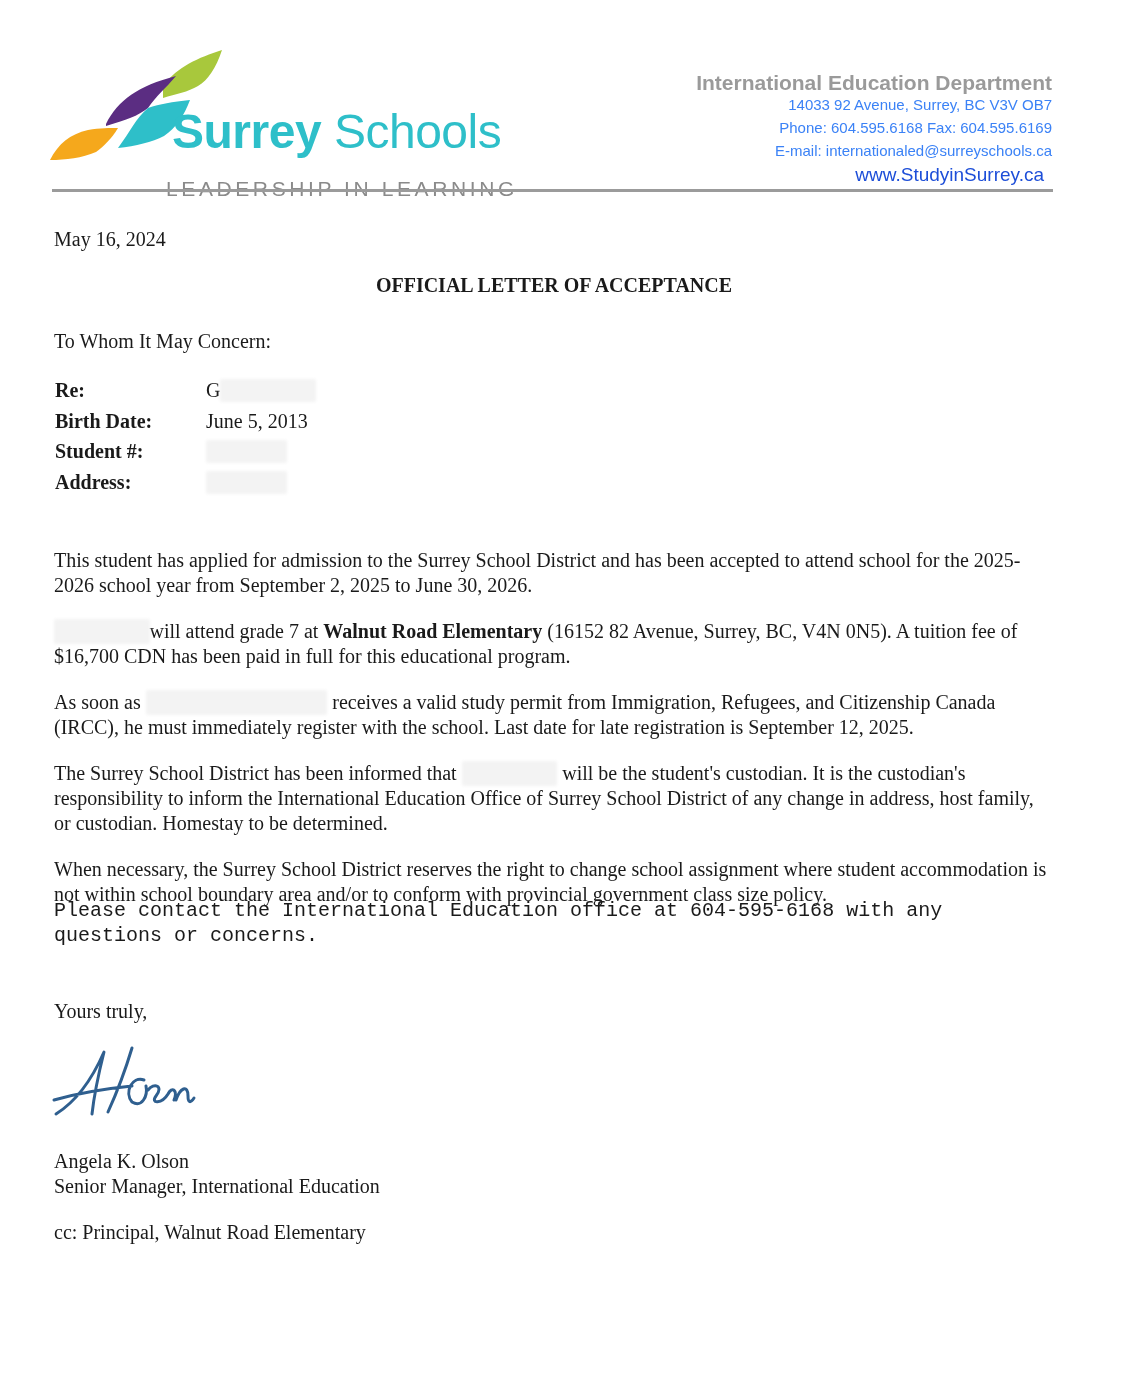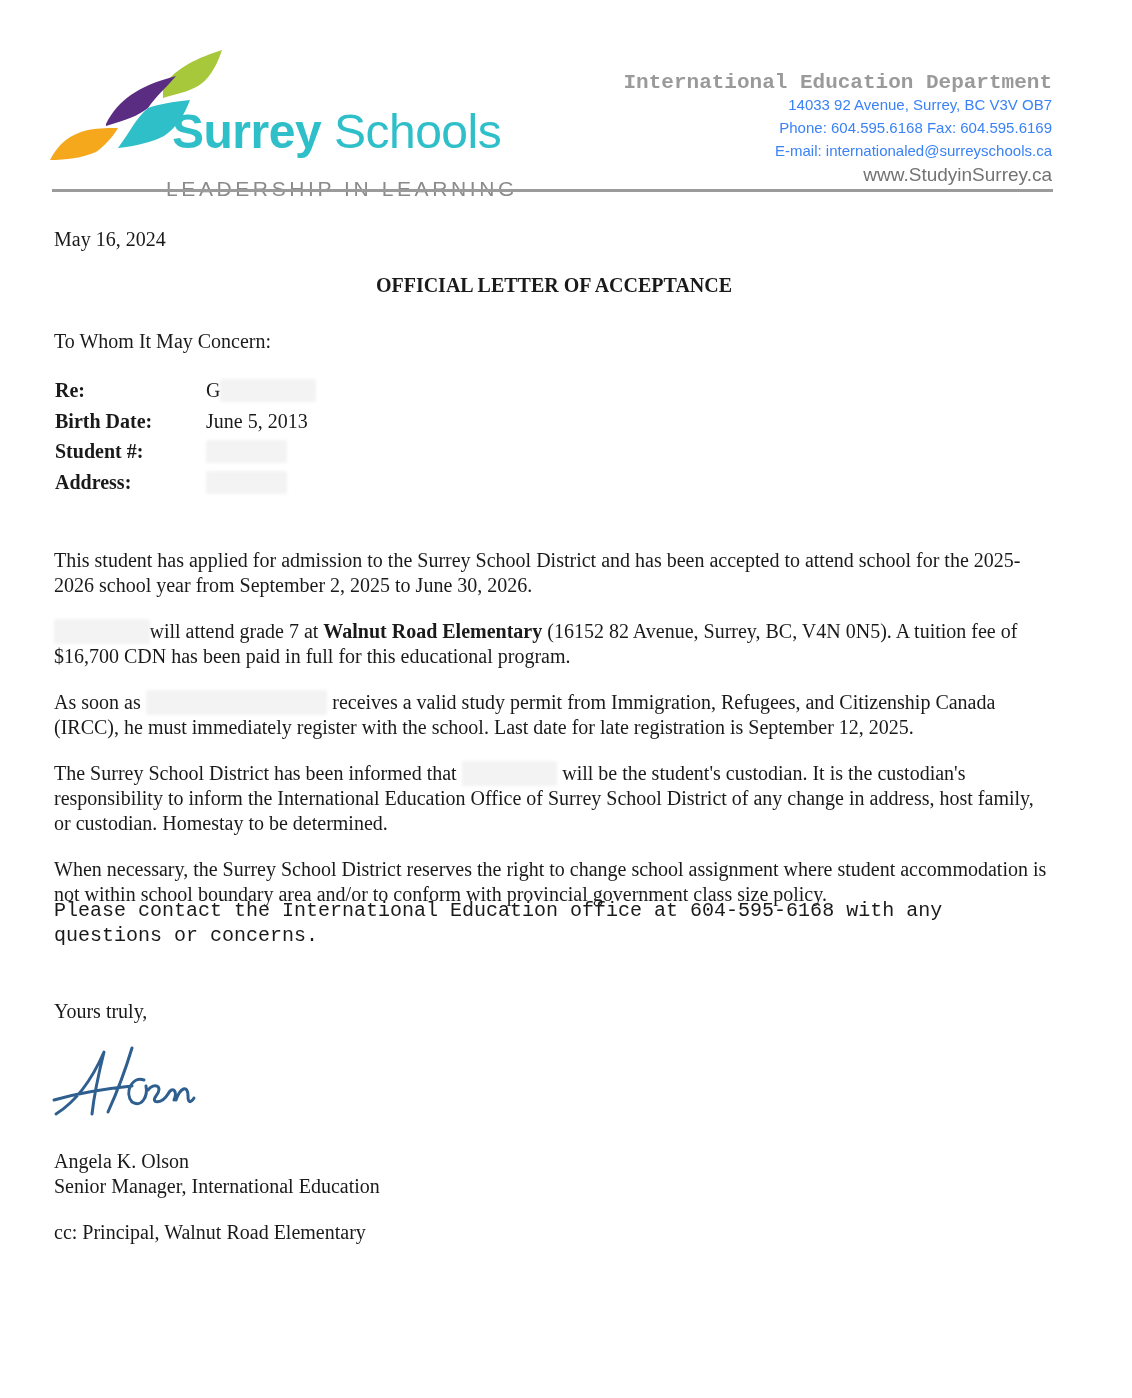--- a/index.html
+++ b/index.html
@@ -1,23 +1,23 @@
 <!DOCTYPE html>
 <html><head>
 <meta charset="utf-8">
 <style>
   html, body { margin:0; padding:0; background:#ffffff; }
   body { width:1132px; height:1398px; position:relative; overflow:hidden; font-family:"Liberation Serif", serif; color:#1a1a1a; }
   .logo-svg { position:absolute; left:48px; top:46px; width:180px; height:120px; }
   .brand { position:absolute; left:172px; top:104px; font-family:"Liberation Sans", sans-serif; font-size:48px; color:#2ebfc9; letter-spacing:-0.5px; white-space:nowrap; }
   .brand b { font-weight:bold; }
   .tagline { position:absolute; left:166px; top:161px; font-family:"Liberation Sans", sans-serif; font-size:21px; color:#8a8a8a; letter-spacing:3.6px; white-space:nowrap;margin-top:16px; }
-  .dept { position:absolute; right:80px; top:71px; font-family:Liberation Mono, monospace; font-size:21px; font-weight:bold; color:#9a9a9a; white-space:nowrap; }
+  .dept { position:absolute; right:80px; top:71px; font-family:Liberation Sans, sans-serif; font-size:21px; font-weight:bold; color:#9a9a9a; white-space:nowrap; }
   .contact { position:absolute; right:80px; font-family:"Liberation Sans", sans-serif; font-size:15px; color:#3b82f6; white-space:nowrap; text-align:right; }
-  .web { position:absolute; right:80px; top:164px; font-family:"Liberation Sans", sans-serif; font-size:19px; color:#737373; white-space:nowrap; }
+  .web { position:absolute; right:88px; top:164px; font-family:"Liberation Sans", sans-serif; font-size:19px; color:#1d4ed8; white-space:nowrap; }
   .rule { position:absolute; left:52px; top:189px; width:1001px; height:3px; background:#9b9b9b; }
   .txt { position:absolute; left:54px; font-size:20px; line-height:25px; white-space:nowrap; }
   .title { position:absolute; left:0; width:1108px; top:274px; text-align:center; font-size:20px; font-weight:bold; }
   .lbl { position:absolute; left:55px; font-size:20px; font-weight:bold; }
   .val { position:absolute; left:206px; font-size:20px; }
   .redact { display:inline-block; background:#f3f3f3; color:transparent; filter:blur(1.5px); border-radius:2px; }
   .para { position:absolute; left:54px; width:1000px; font-size:20px; line-height:25px; }
   .sig { position:absolute; left:52px; top:1046px; width:145px; height:74px; }
 </style>
 </head>

